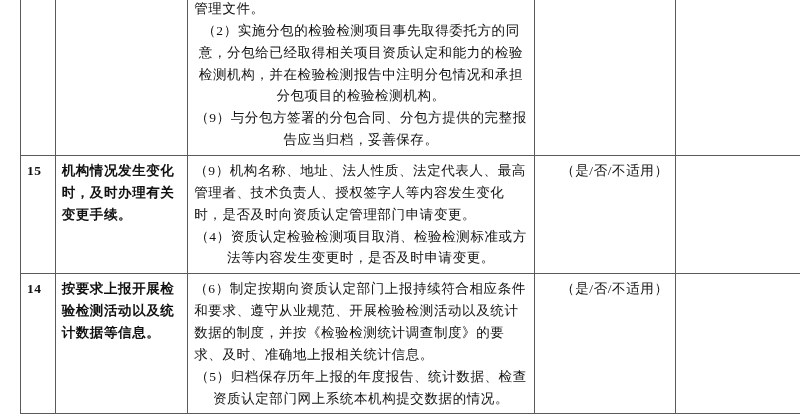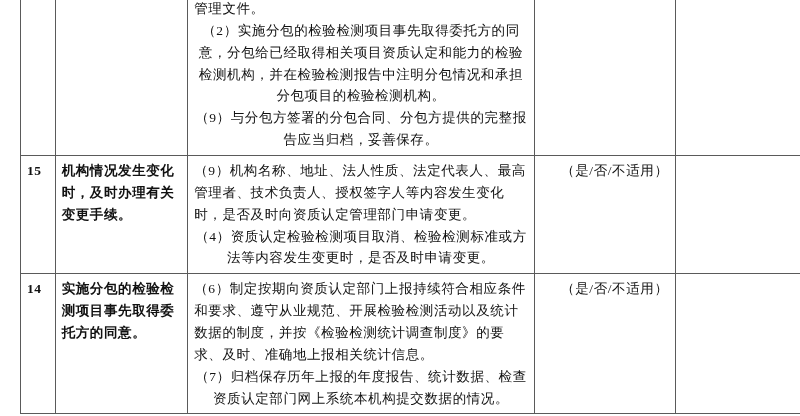--- a/index.html
+++ b/index.html
@@ -110,23 +110,23 @@
         <td class="req">
           <p>（9）机构名称、地址、法人性质、法定代表人、最高管理者、技术负责人、授权签字人等内容发生变化时，是否及时向资质认定管理部门申请变更。</p>
           <p class="indent">（4）资质认定检验检测项目取消、检验检测标准或方法等内容发生变更时，是否及时申请变更。</p>
         </td>
         <td class="result">（是/否/不适用）</td>
         <td class="note"></td>
       </tr>
 
       <tr>
         <td class="num">14</td>
-        <td class="item">实施分包的检验检测项目事先取得委托方的同意。</td>
+        <td class="item">按要求上报开展检验检测活动以及统计数据等信息。</td>
         <td class="req">
           <p>（6）制定按期向资质认定部门上报持续符合相应条件和要求、遵守从业规范、开展检验检测活动以及统计数据的制度，并按《检验检测统计调查制度》的要求、及时、准确地上报相关统计信息。</p>
-          <p class="indent">（7）归档保存历年上报的年度报告、统计数据、检查资质认定部门网上系统本机构提交数据的情况。</p>
+          <p class="indent">（5）归档保存历年上报的年度报告、统计数据、检查资质认定部门网上系统本机构提交数据的情况。</p>
         </td>
         <td class="result">（是/否/不适用）</td>
         <td class="note"></td>
       </tr>
     </tbody>
   </table>
 </div>
 
 </body></html>

